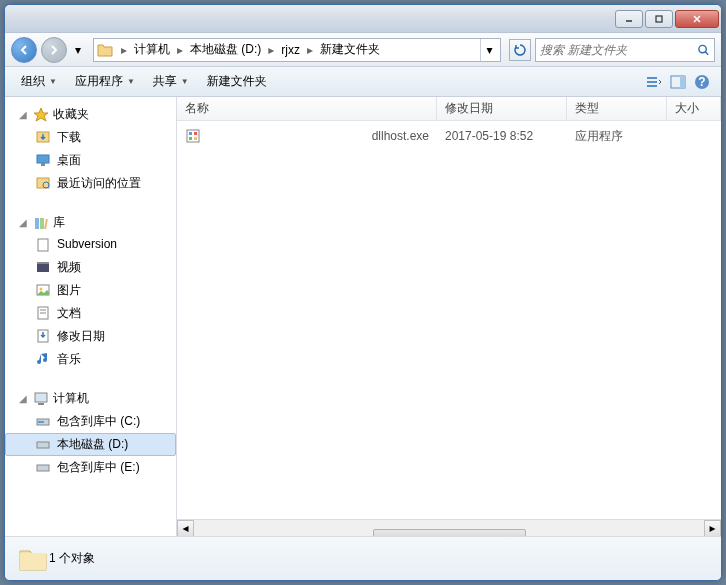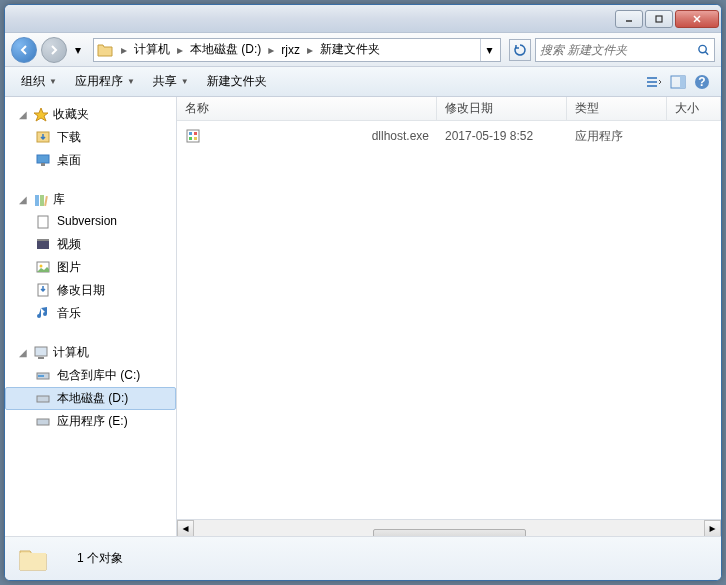--- a/index.html
+++ b/index.html
@@ -38,21 +38,21 @@
 .main { flex: 1; display: flex; flex-direction: column; background: #fff; }
 .colheaders { height: 24px; display: flex; align-items: center; border-bottom: 1px solid #e0e4e8; background: linear-gradient(to bottom, #fdfdfd, #f2f4f6); }
 .colh { padding: 0 8px; border-right: 1px solid #e0e4e8; height: 100%; display: flex; align-items: center; color: #444; cursor: pointer; }
 .filelist { flex: 1; overflow: auto; padding: 4px 0; }
 .filerow { display: flex; align-items: center; height: 22px; cursor: pointer; }
 .fcell { padding: 0 8px; display: flex; align-items: center; gap: 6px; color: #555; justify-content: space-between; }
 .scrollbar { height: 17px; background: #f0f0f0; border-top: 1px solid #d8dde4; display: flex; align-items: center; }
 .scrollbtn { width: 17px; height: 17px; background: linear-gradient(to bottom, #f8f8f8, #e0e0e0); border: 1px solid #c0c0c0; display: flex; align-items: center; justify-content: center; cursor: pointer; }
 .scrolltrack { flex: 1; position: relative; }
 .scrollthumb { position: absolute; left: 35%; width: 30%; height: 15px; top: 1px; background: linear-gradient(to bottom, #e8e8e8, #d0d0d0); border: 1px solid #b0b0b0; border-radius: 2px; }
-.statusbar { height: 44px; background: linear-gradient(to bottom, #f4f8fb, #e8eff6); border-top: 1px solid #d8dde4; display: flex; align-items: center; padding: 0 12px; gap: 28px; }
+.statusbar { height: 44px; background: linear-gradient(to bottom, #f4f8fb, #e8eff6); border-top: 1px solid #d8dde4; display: flex; align-items: center; padding: 0 12px; gap: 0; }
 .statusicon { width: 32px; height: 32px; }
 </style>
 </head>
 <body>
 
 <div class="window">
   <div class="titlebar">
     <div class="winbtn">
         <svg viewBox="0 0 10 10">
           <line x1="2" y1="7" x2="8" y2="7" stroke="#333" stroke-width="1.5"></line>
@@ -169,20 +169,27 @@
             </svg>
             <span>下载</span>
           </div>
         <div class="navitem">
             <svg class="nicon" viewBox="0 0 16 16">
               <rect x="2" y="3" width="12" height="8" fill="#5a9ed8" stroke="#3a7ac0"></rect>
               <rect x="6" y="11" width="4" height="3" fill="#888"></rect>
             </svg>
             <span>桌面</span>
           </div>
+        <div class="navitem">
+            <svg class="nicon" viewBox="0 0 16 16">
+              <rect x="2" y="3" width="12" height="10" fill="#f4d78c" stroke="#c8a040"></rect>
+              <circle cx="11" cy="10" r="3" fill="none" stroke="#3a7ac0"></circle>
+            </svg>
+            <span>最近访问的位置</span>
+          </div>
       </div>
       <div class="navgroup">
         <div class="navhead">
             <span class="navexpand">◢</span>
             <svg class="nicon" viewBox="0 0 16 16">
               <rect x="2" y="3" width="4" height="11" fill="#7fb8e8"></rect>
               <rect x="7" y="3" width="4" height="11" fill="#a8d088"></rect>
               <rect x="12" y="4" width="2" height="10" fill="#e8b878" transform="rotate(10 13 9)"></rect>
             </svg>
             <span>库</span>
@@ -204,20 +211,28 @@
             <svg class="nicon" viewBox="0 0 16 16">
               <rect x="2" y="3" width="12" height="10" fill="#fff" stroke="#888"></rect>
               <circle cx="6" cy="7" r="1.5" fill="#f4c430"></circle>
               <path d="M2 13 l4 -4 l3 2 l3 -3 l2 2 v3 z" fill="#7fb870"></path>
             </svg>
             <span>图片</span>
           </div>
         <div class="navitem">
             <svg class="nicon" viewBox="0 0 16 16">
               <rect x="3" y="2" width="10" height="12" fill="#fff" stroke="#888"></rect>
+              <line x1="5" y1="5" x2="11" y2="5" stroke="#888"></line>
+              <line x1="5" y1="8" x2="11" y2="8" stroke="#888"></line>
+            </svg>
+            <span>文档</span>
+          </div>
+        <div class="navitem">
+            <svg class="nicon" viewBox="0 0 16 16">
+              <rect x="3" y="2" width="10" height="12" fill="#fff" stroke="#888"></rect>
               <path d="M8 4 v5 m-2 -2 l2 2 l2 -2" fill="none" stroke="#3a7ac0" stroke-width="1.5"></path>
             </svg>
             <span>修改日期</span>
           </div>
         <div class="navitem">
             <svg class="nicon" viewBox="0 0 16 16">
               <path d="M6 3 v8 a2 2 0 1 1 -2 -2" fill="#3a7ac0"></path>
               <path d="M6 3 l6 -1 v7 a2 2 0 1 1 -2 -2" fill="#3a7ac0"></path>
             </svg>
             <span>音乐</span>
@@ -242,21 +257,21 @@
         <div class="navitem sel">
             <svg class="nicon" viewBox="0 0 16 16">
               <rect x="2" y="6" width="12" height="6" fill="#c8d4e0" stroke="#888"></rect>
             </svg>
             <span>本地磁盘 (D:)</span>
           </div>
         <div class="navitem">
             <svg class="nicon" viewBox="0 0 16 16">
               <rect x="2" y="6" width="12" height="6" fill="#c8d4e0" stroke="#888"></rect>
             </svg>
-            <span>应用程序 (E:)</span>
+            <span>包含到库中 (E:)</span>
           </div>
       </div>
     </div>
 
     <div class="main">
       <div class="colheaders">
         <div class="colh" style="width:260px">名称</div>
         <div class="colh" style="width:130px">修改日期</div>
         <div class="colh" style="width:100px">类型</div>
         <div class="colh" style="flex:1">大小</div>

